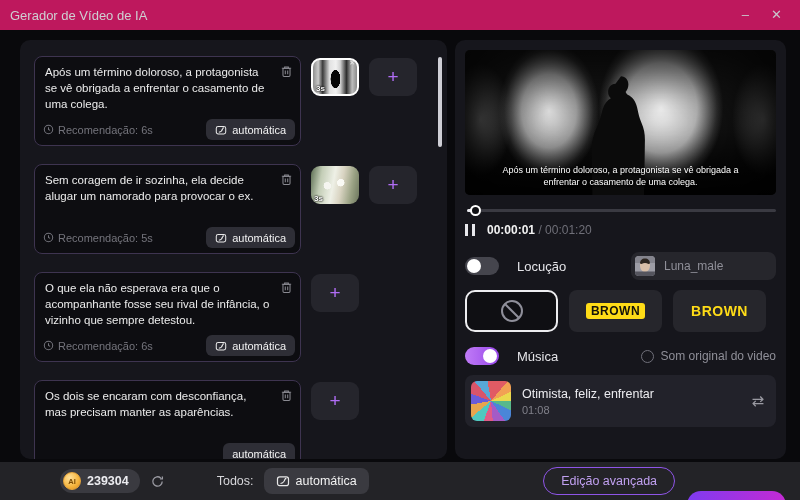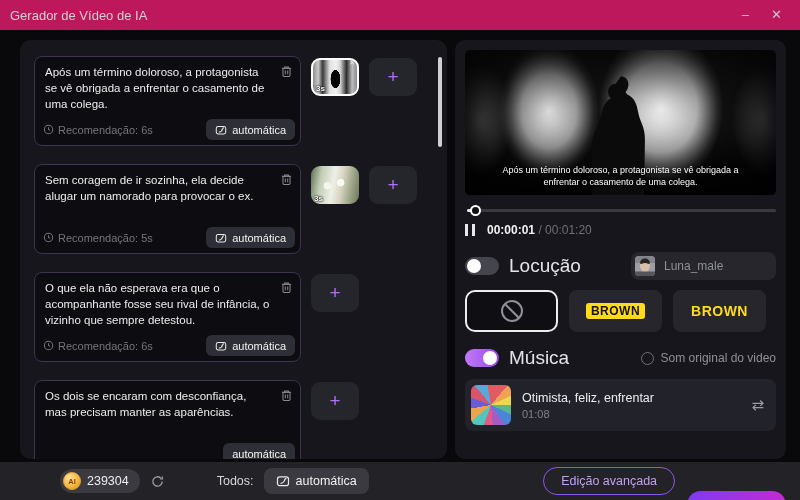--- a/index.html
+++ b/index.html
@@ -71,21 +71,21 @@
   .controls { margin-top:7px; display:flex; align-items:center; gap:12px; }
   .pause-icon { width:10px; height:12px; border-left:3px solid #e8e8ec; border-right:3px solid #e8e8ec; }
   .time { font-size:12px; color:#6f6f78; }
   .time-cur { color:#f2f2f2; font-weight:bold; }
 
   .row { display:flex; align-items:center; margin-top:15px; }
   .toggle { width:34px; height:18px; border-radius:9px; background:#45454d; position:relative; flex:0 0 auto; }
   .toggle .knob { position:absolute; top:2px; left:2px; width:14px; height:14px; border-radius:50%; background:#fff; }
   .toggle.on { background:linear-gradient(90deg,#c07bf7,#9747e8); }
   .toggle.on .knob { left:auto; right:2px; }
-  .row-label { font-size:19px; color:#e4e4e8; margin-left:10px; }
+  .row-label { font-size:13px; color:#e4e4e8; margin-left:18px; }
   .voice-pill { margin-left:auto; height:28px; width:145px; background:#26262c; border-radius:8px;
     display:flex; align-items:center; gap:9px; padding:0 10px 0 4px; }
   .avatar { width:20px; height:20px; border-radius:4px; overflow:hidden; flex:0 0 auto; line-height:0; }
   .voice-name { font-size:12px; color:#8f8f98; }
   .dropdown-btn { margin-left:auto; width:26px; height:15px; background:#32323a; border:none; border-radius:4px;
     color:#9a9aa2; font-size:8px; line-height:15px; text-align:center; }
 
   .styles-row { display:flex; gap:11px; margin-top:10px; }
   .style-btn { width:93px; height:42px; border:none; border-radius:8px; background:#26262c;
     display:flex; align-items:center; justify-content:center; font-family:Liberation Sans, sans-serif; }
@@ -110,21 +110,21 @@
   .swap-icon { margin-left:auto; color:#9a9aa2; font-size:15px; }
 
   
   .bottombar { position:absolute; bottom:0; left:0; right:0; height:38px; background:#232327;
     display:flex; align-items:center; padding:0 14px; }
   .credits-pill { margin-left:46px; height:24px; background:#3a3a40; border-radius:13px;
     display:flex; align-items:center; gap:6px; padding:0 11px 0 3px;text-align:right; }
   .coin { width:18px; height:18px; border-radius:50%; border:1px solid #e8a63c;
     background:radial-gradient(circle at 35% 30%,#ffe09a,#f5b43c 60%,#d98a1f);
     display:flex; align-items:center; justify-content:center; font-size:7.5px; font-weight:bold; color:#7c4a00; }
-  .credits { font-size:12.5px; color:#ececf0; font-weight:normal; }
+  .credits { font-size:12.5px; color:#ececf0; font-weight:bold; }
   .refresh-btn { margin-left:10px; background:none; border:none; line-height:0; }
   .todos-label { margin-left:52px; font-size:12.5px; color:#d6d6da; }
   .auto-chip-lg { margin-left:10px; background:#3a3a40; border:none; border-radius:8px; height:26px;
     padding:0 12px; display:flex; align-items:center; gap:6px; color:#f2f2f2; font-size:12.5px; font-family:inherit; }
   .adv-btn { margin-left:auto; height:28px; border:1px solid #8f55e8; color:#c0a0f0; background:transparent;
     border-radius:15px; padding:0 17px; font-size:12.5px; font-family:inherit; }
   .export-btn { margin-left:12px; height:28px; border:none; border-radius:15px; padding:0 13px;
     background:linear-gradient(90deg,#7e3bf0,#c42ad4); color:#fff; font-size:12.5px;
     display:flex; align-items:center; gap:4px; font-family:Liberation Serif, serif;margin-top:48px; }
 </style>

